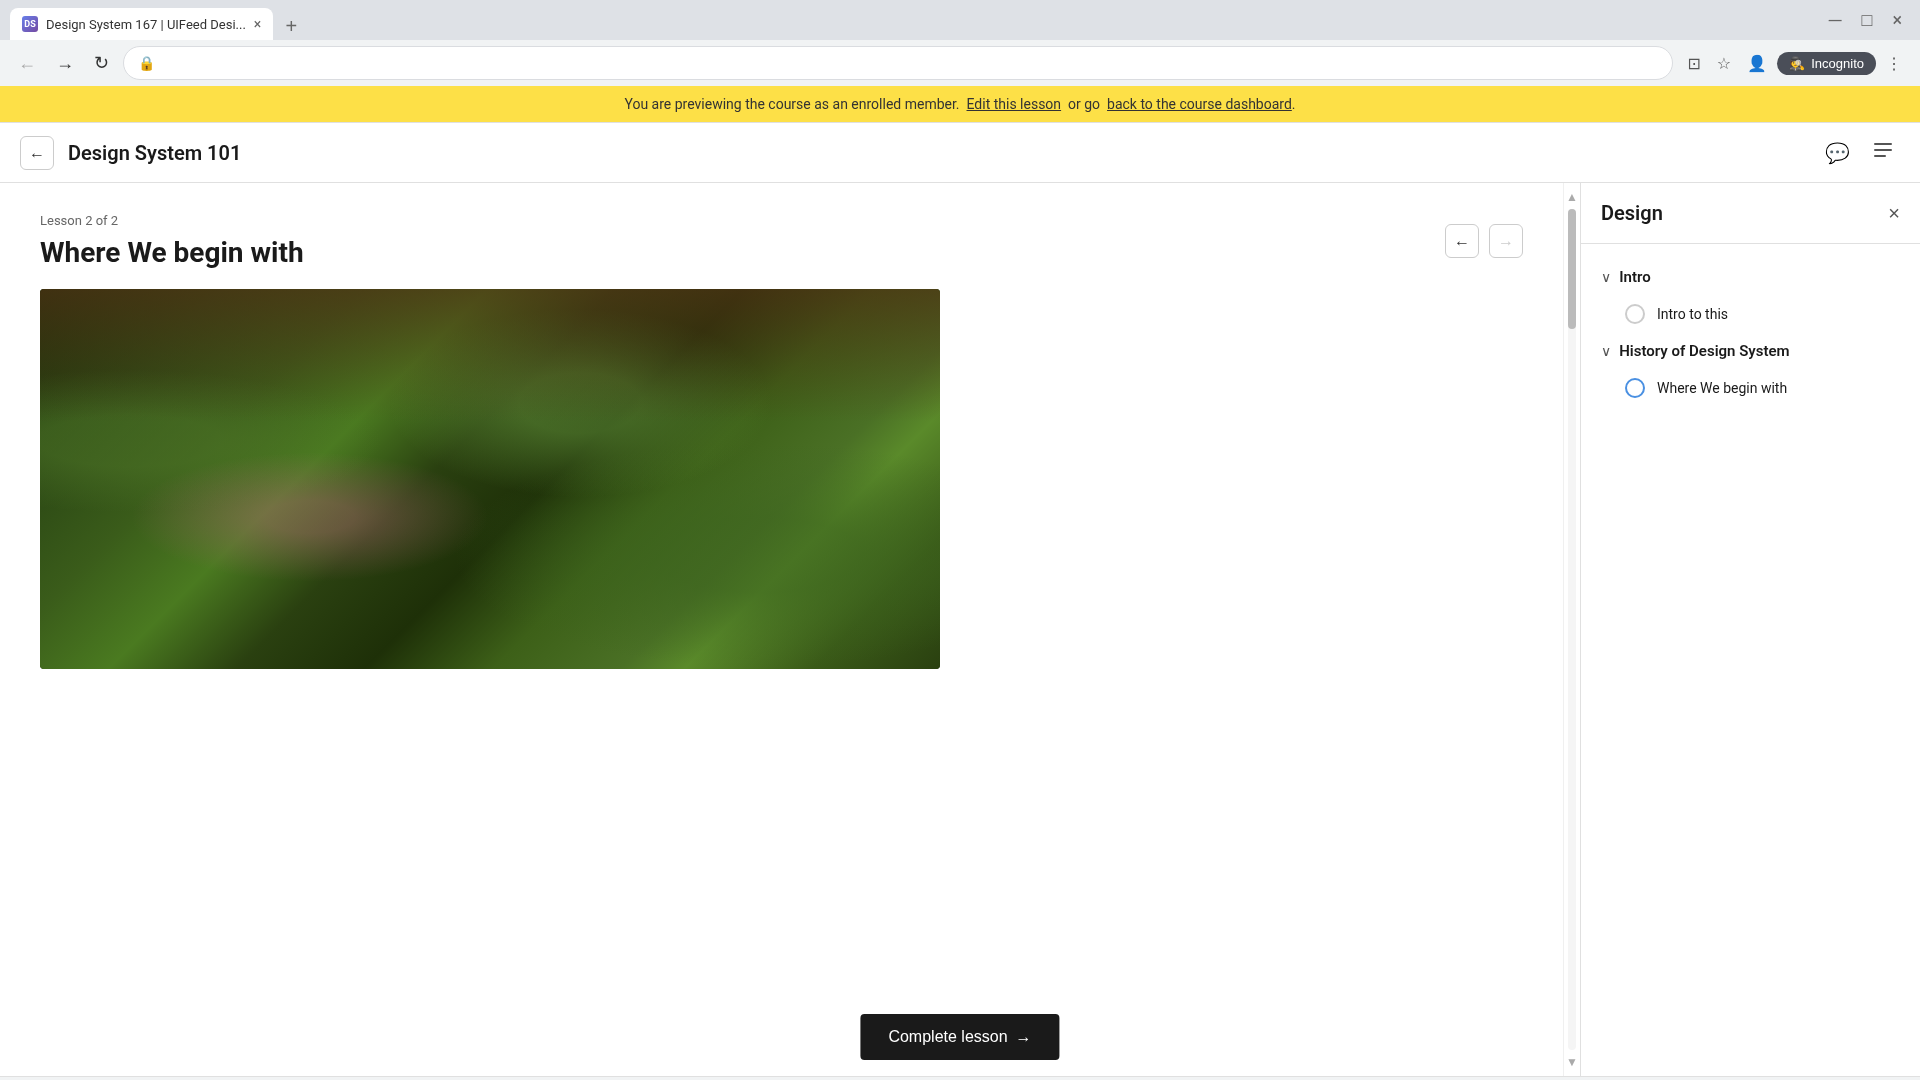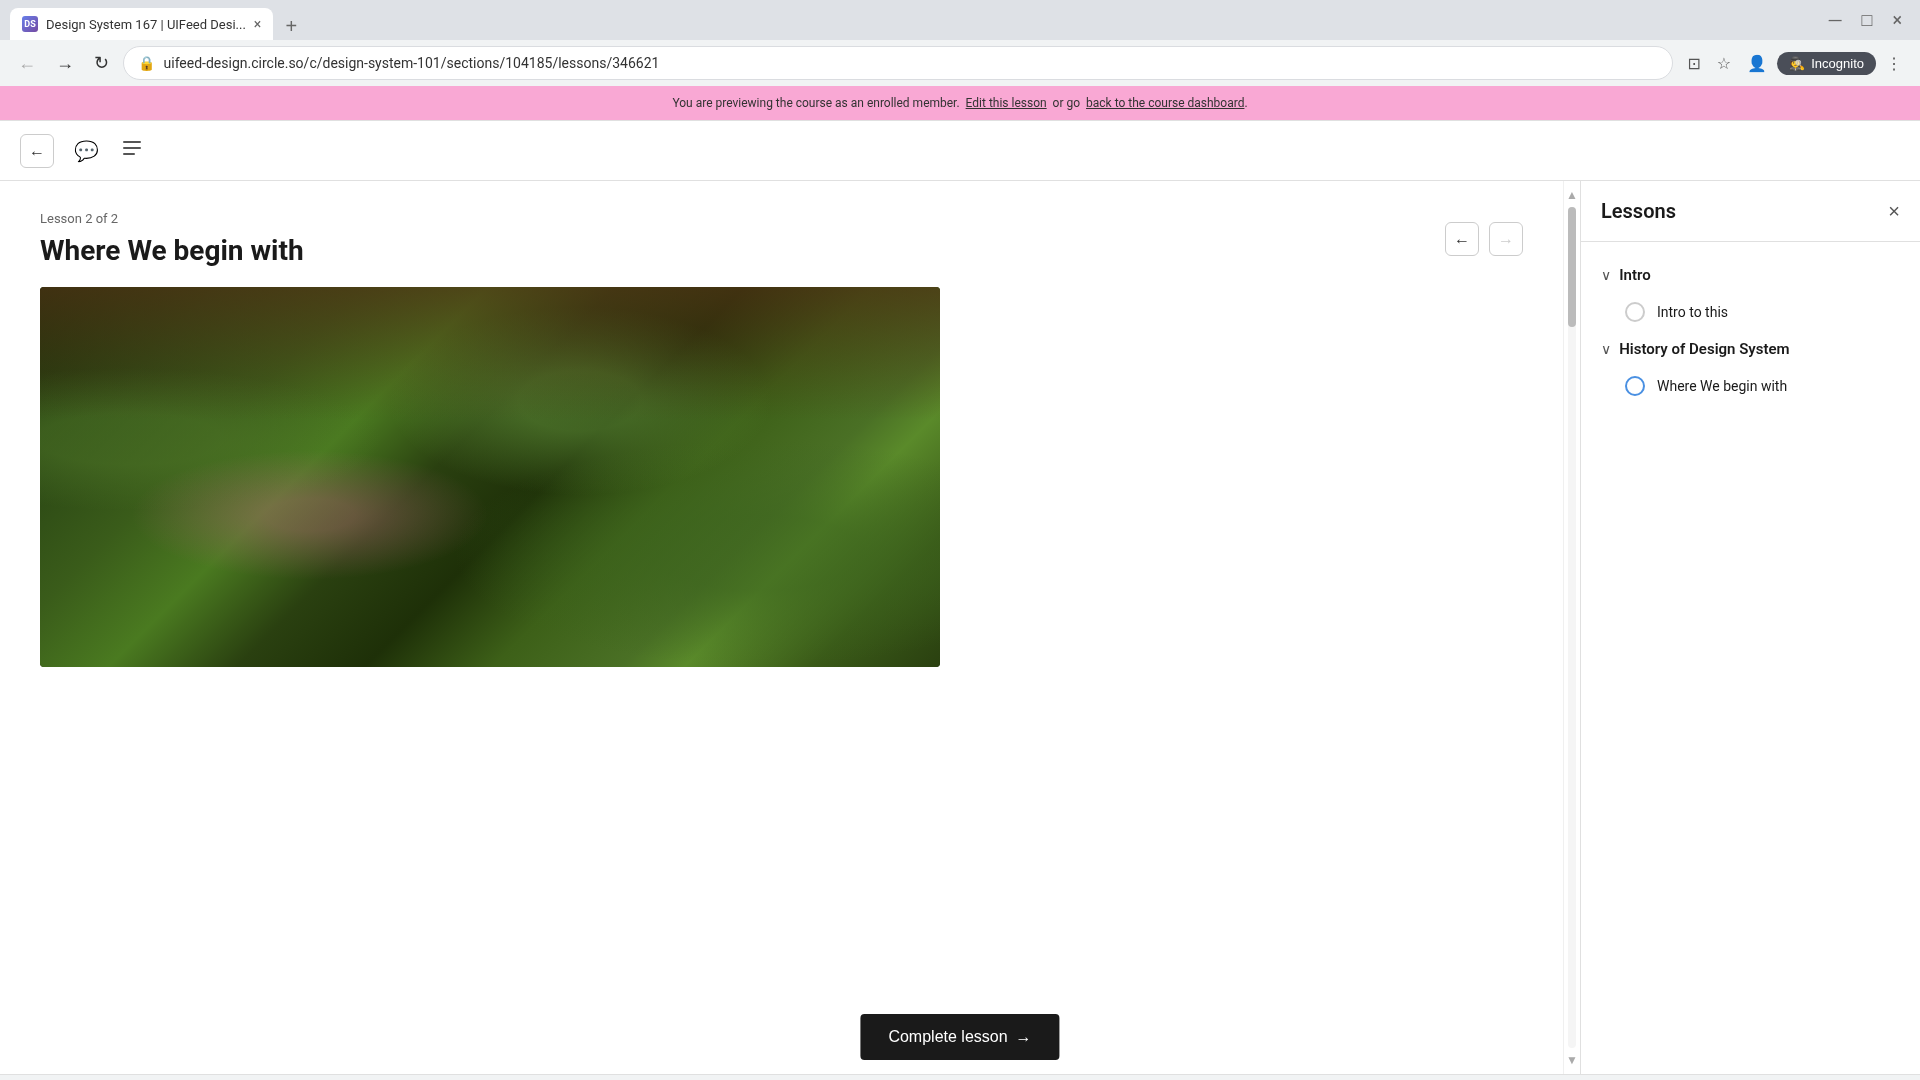--- a/index.html
+++ b/index.html
@@ -21,21 +21,21 @@
     .nav-btn { background: none; border: none; cursor: pointer; color: #333; font-size: 18px; padding: 6px; border-radius: 50%; display: flex; align-items: center; justify-content: center; }
     .nav-btn.disabled { color: #aaa; }
     .address-bar { flex: 1; display: flex; align-items: center; background: #fff; border-radius: 22px; height: 34px; padding: 0 14px; gap: 8px; border: 1px solid #dadce0; }
     .address-bar .url-text { font-size: 14px; color: #333; flex: 1; }
     .address-bar .shield-icon { color: #aaa; font-size: 14px; }
     .toolbar-icons { display: flex; gap: 4px; align-items: center; }
     .toolbar-icon-btn { background: none; border: none; cursor: pointer; color: #555; font-size: 16px; padding: 6px; border-radius: 50%; display: flex; align-items: center; justify-content: center; }
     .incognito-btn { display: flex; align-items: center; gap: 6px; background: #4a4e58; color: #fff; border: none; border-radius: 16px; padding: 4px 12px; cursor: pointer; font-size: 13px; }
 
     
-    .preview-banner { background: #f9a8d4; border-bottom: 1px solid #e0e0e0; text-align: center; padding: 10px; font-size: 12px; color: #333; }
+    .preview-banner { background: #fde047; border-bottom: 1px solid #e0e0e0; text-align: center; padding: 10px; font-size: 14px; color: #333; }
     .preview-banner a { color: #333; text-decoration: underline; cursor: pointer; }
 
     
     .app-container { display: flex; flex-direction: column; height: calc(1080px - 40px - 46px - 41px); }
     .app-header { display: flex; align-items: center; padding: 0 20px; height: 60px; border-bottom: 1px solid #e0e0e0; background: #fff; }
     .back-btn { display: flex; align-items: center; justify-content: center; width: 34px; height: 34px; border: 1px solid #ccc; border-radius: 6px; cursor: pointer; font-size: 16px; color: #333; margin-right: 14px; background: #fff; }
     .course-title { font-size: 20px; font-weight: 600; color: #1a1a1a; flex: 1; }
     .header-icons { display: flex; gap: 10px; }
     .header-icon-btn { background: none; border: none; cursor: pointer; font-size: 20px; color: #555; padding: 6px; }
 
@@ -122,21 +122,20 @@
       <span>←</span>
     </button>
     <button class="nav-btn">
       <span>→</span>
     </button>
     <button class="nav-btn">
       <span>↻</span>
     </button>
     <div class="address-bar">
       <span class="shield-icon">🔒</span>
-      <span class="url-text">uifeed-design.circle.so/c/design-system-101/sections/104185/lessons/346621</span>
     </div>
     <div class="toolbar-icons">
       <button class="toolbar-icon-btn">⊡</button>
       <button class="toolbar-icon-btn">☆</button>
       <button class="toolbar-icon-btn">👤</button>
       <button class="incognito-btn">
         <span>🕵</span>
         <span>Incognito</span>
       </button>
       <button class="toolbar-icon-btn">⋮</button>
@@ -150,20 +149,21 @@
   &nbsp;<span>or go</span>
   &nbsp;<a>back to the course dashboard</a><span>.</span>
 </div>
 
 <div class="app-container">
 
   <div class="app-header">
     <button class="back-btn">
       <span>←</span>
     </button>
+    <span class="course-title">Design System 101</span>
     <div class="header-icons">
       <button class="header-icon-btn">
         <span>💬</span>
       </button>
       <button class="header-icon-btn">
         <span>
           <svg width="22" height="22" viewBox="0 0 22 22" fill="none">
             <rect x="2" y="4" width="18" height="2" rx="1" fill="#555"></rect>
             <rect x="2" y="10" width="18" height="2" rx="1" fill="#555"></rect>
             <rect x="2" y="16" width="12" height="2" rx="1" fill="#555"></rect>
@@ -199,21 +199,21 @@
     <div style="display: flex; flex-direction: column; background: #fff; border-left: 1px solid #f0f0f0; padding: 4px 2px;">
       <div style="height: 20px; display: flex; justify-content: center; align-items: center; color: #aaa; font-size: 12px;">▲</div>
       <div style="flex: 1; background: #f5f5f5; width: 8px; border-radius: 4px; margin: 2px auto; position: relative;">
         <div style="width: 8px; height: 120px; background: #bbb; border-radius: 4px; position: absolute; top: 0;"></div>
       </div>
       <div style="height: 20px; display: flex; justify-content: center; align-items: center; color: #aaa; font-size: 12px;">▼</div>
     </div>
 
     <div class="lessons-sidebar">
       <div class="sidebar-header">
-        <span class="sidebar-title">Lessons</span>
+        <span class="sidebar-title">Design</span>
         <button class="sidebar-close">×</button>
       </div>
       <div class="sidebar-content">
 
         <div class="section-header">
           <span class="section-chevron">∨</span>
           <span class="section-title">Intro</span>
         </div>
         <div class="lesson-item">
           <div class="lesson-radio"></div>

